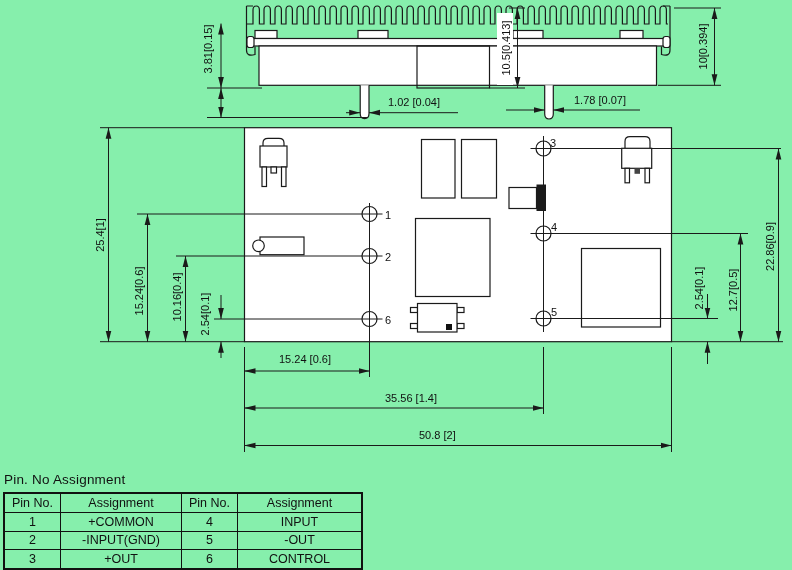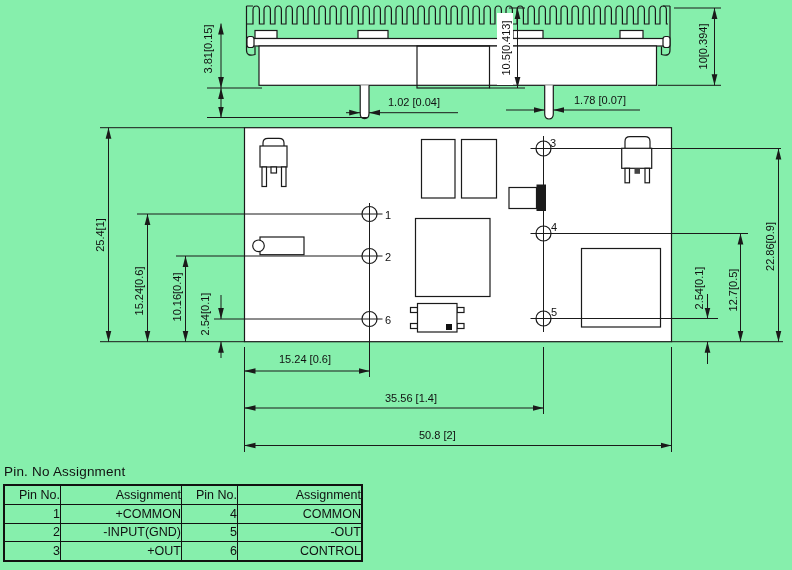--- a/index.html
+++ b/index.html
@@ -1,23 +1,23 @@
 <!DOCTYPE html>
 <html><head>
 <meta charset="utf-8">
 <style>
   html,body{margin:0;padding:0;background:#fff;}
   #stage{position:relative;width:792px;height:570px;background:#86efac;overflow:hidden;
          font-family:"Liberation Sans", sans-serif;color:#111;}
   #dwg{position:absolute;left:0;top:0;}
   svg text{fill:#111;font-family:"Liberation Sans", sans-serif;font-size:11px;}
   .tblwrap{position:absolute;left:3px;top:460px;width:356px;}
-  .tbltitle{font-size:13.5px;color:#111;letter-spacing:0.2px;margin:4px 0 5px 1px;}
+  .tbltitle{font-size:13.5px;color:#111;letter-spacing:0.2px;margin:12px 0 5px 1px;}
   table.pins{border-collapse:collapse;table-layout:fixed;width:353px;border:2px solid #111;}
-  table.pins td{border:1.5px solid #111;font-size:12.5px;text-align:right;
+  table.pins td{border:1.5px solid #111;font-size:12.5px;text-align:center;
                 height:17.8px;padding:0;color:#111;white-space:nowrap;}
   .c0{width:55px}.c1{width:120px}.c2{width:55px}.c3{width:123px}
 </style>
 </head>
 <body>
 
 <div id="stage">
 
 <svg id="dwg" width="792" height="570" viewBox="0 0 792 570">
   <defs>
@@ -190,21 +190,21 @@
       <tr>
         <td class="c0">Pin No.</td>
         <td class="c1">Assignment</td>
         <td class="c2">Pin No.</td>
         <td class="c3">Assignment</td>
       </tr>
       <tr>
         <td>1</td>
         <td>+COMMON</td>
         <td>4</td>
-        <td>COMMON</td>
+        <td>INPUT</td>
       </tr>
       <tr>
         <td>2</td>
         <td>-INPUT(GND)</td>
         <td>5</td>
         <td>-OUT</td>
       </tr>
       <tr>
         <td>3</td>
         <td>+OUT</td>

